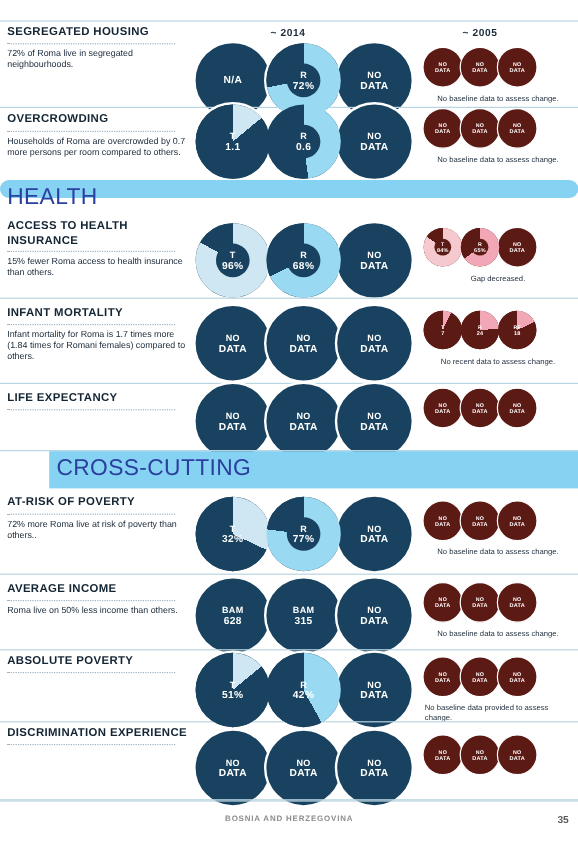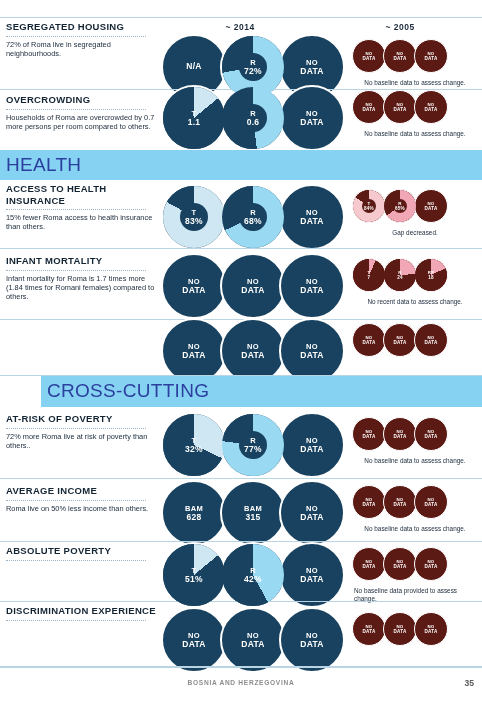--- a/index.html
+++ b/index.html
@@ -157,34 +157,34 @@
           </div>
           <div class="circ c-sm" style="left: 31px; top: 0px;">
             <div class="ctxt"><span class="k">NO</span><span>DATA</span></div>
           </div>
           <div class="circ c-sm" style="left: 62px; top: 0px;">
             <div class="ctxt"><span class="k">NO</span><span>DATA</span></div>
           </div>
           <div class="note">No baseline data to assess change.</div>
         </div>
       </div>
-      <div class="band" style="top: 150px; height: 30px;">
+      <div class="band" style="top: 150px; height: 15px; border-radius: 14px;">
         <div class="band-text" style="top: 5px;">HEALTH</div>
       </div>
       <div class="row" style="top: 179px; height: 70px;">
         <div class="label-box" style="top: 4px;">
           <div class="label-title">ACCESS TO HEALTH INSURANCE</div>
           <div class="dotline"></div>
           <div class="label-desc">15% fewer Roma access to health insurance than others.</div>
         </div>
         <div class="grp2014" style="top: 5px;">
           <div class="circ c-big" style="left: 0px; top: 0px;">
             <div class="wedge" style="background: conic-gradient(from 0deg, #cfe7f3 0deg 298.8deg, #18425f 298.8deg 360deg);"></div>
             <div class="hole"></div>
-            <div class="ctxt"><span class="k">T</span><span>83%</span></div>
+            <div class="ctxt"><span class="k">T</span><span>96%</span></div>
           </div>
           <div class="circ c-big" style="left: 59px; top: 0px;">
             <div class="wedge" style="background: conic-gradient(from 0deg, #9ad9f2 0deg 244.8deg, #18425f 244.8deg 360deg);"></div>
             <div class="hole"></div>
             <div class="ctxt"><span class="k">R</span><span>68%</span></div>
           </div>
           <div class="circ c-big" style="left: 118px; top: 0px;">
             <div class="ctxt"><span class="k">NO</span><span>DATA</span></div>
           </div>
         </div>
@@ -234,20 +234,24 @@
           </div>
           <div class="circ c-sm" style="left: 62px; top: 0px;">
             <div class="wedge" style="background: conic-gradient(from 0deg, #f2a7b6 0deg 64.8deg, #5c1a15 64.8deg 360deg);"></div>
             <div class="ctxt"><span class="k">RF</span><span>18</span></div>
           </div>
           <div class="note">No recent data to assess change.</div>
         </div>
       </div>
       <div class="rule" style="top: 319px;"></div>
       <div class="row" style="top: 320px; height: 56px;">
+        <div class="label-box" style="top: 6px;">
+          <div class="label-title">LIFE EXPECTANCY</div>
+          <div class="dotline"></div>
+        </div>
         <div class="grp2014" style="top: -2px;">
           <div class="circ c-big" style="left: 0px; top: 0px;">
             <div class="ctxt"><span class="k">NO</span><span>DATA</span></div>
           </div>
           <div class="circ c-big" style="left: 59px; top: 0px;">
             <div class="ctxt"><span class="k">NO</span><span>DATA</span></div>
           </div>
           <div class="circ c-big" style="left: 118px; top: 0px;">
             <div class="ctxt"><span class="k">NO</span><span>DATA</span></div>
           </div>

